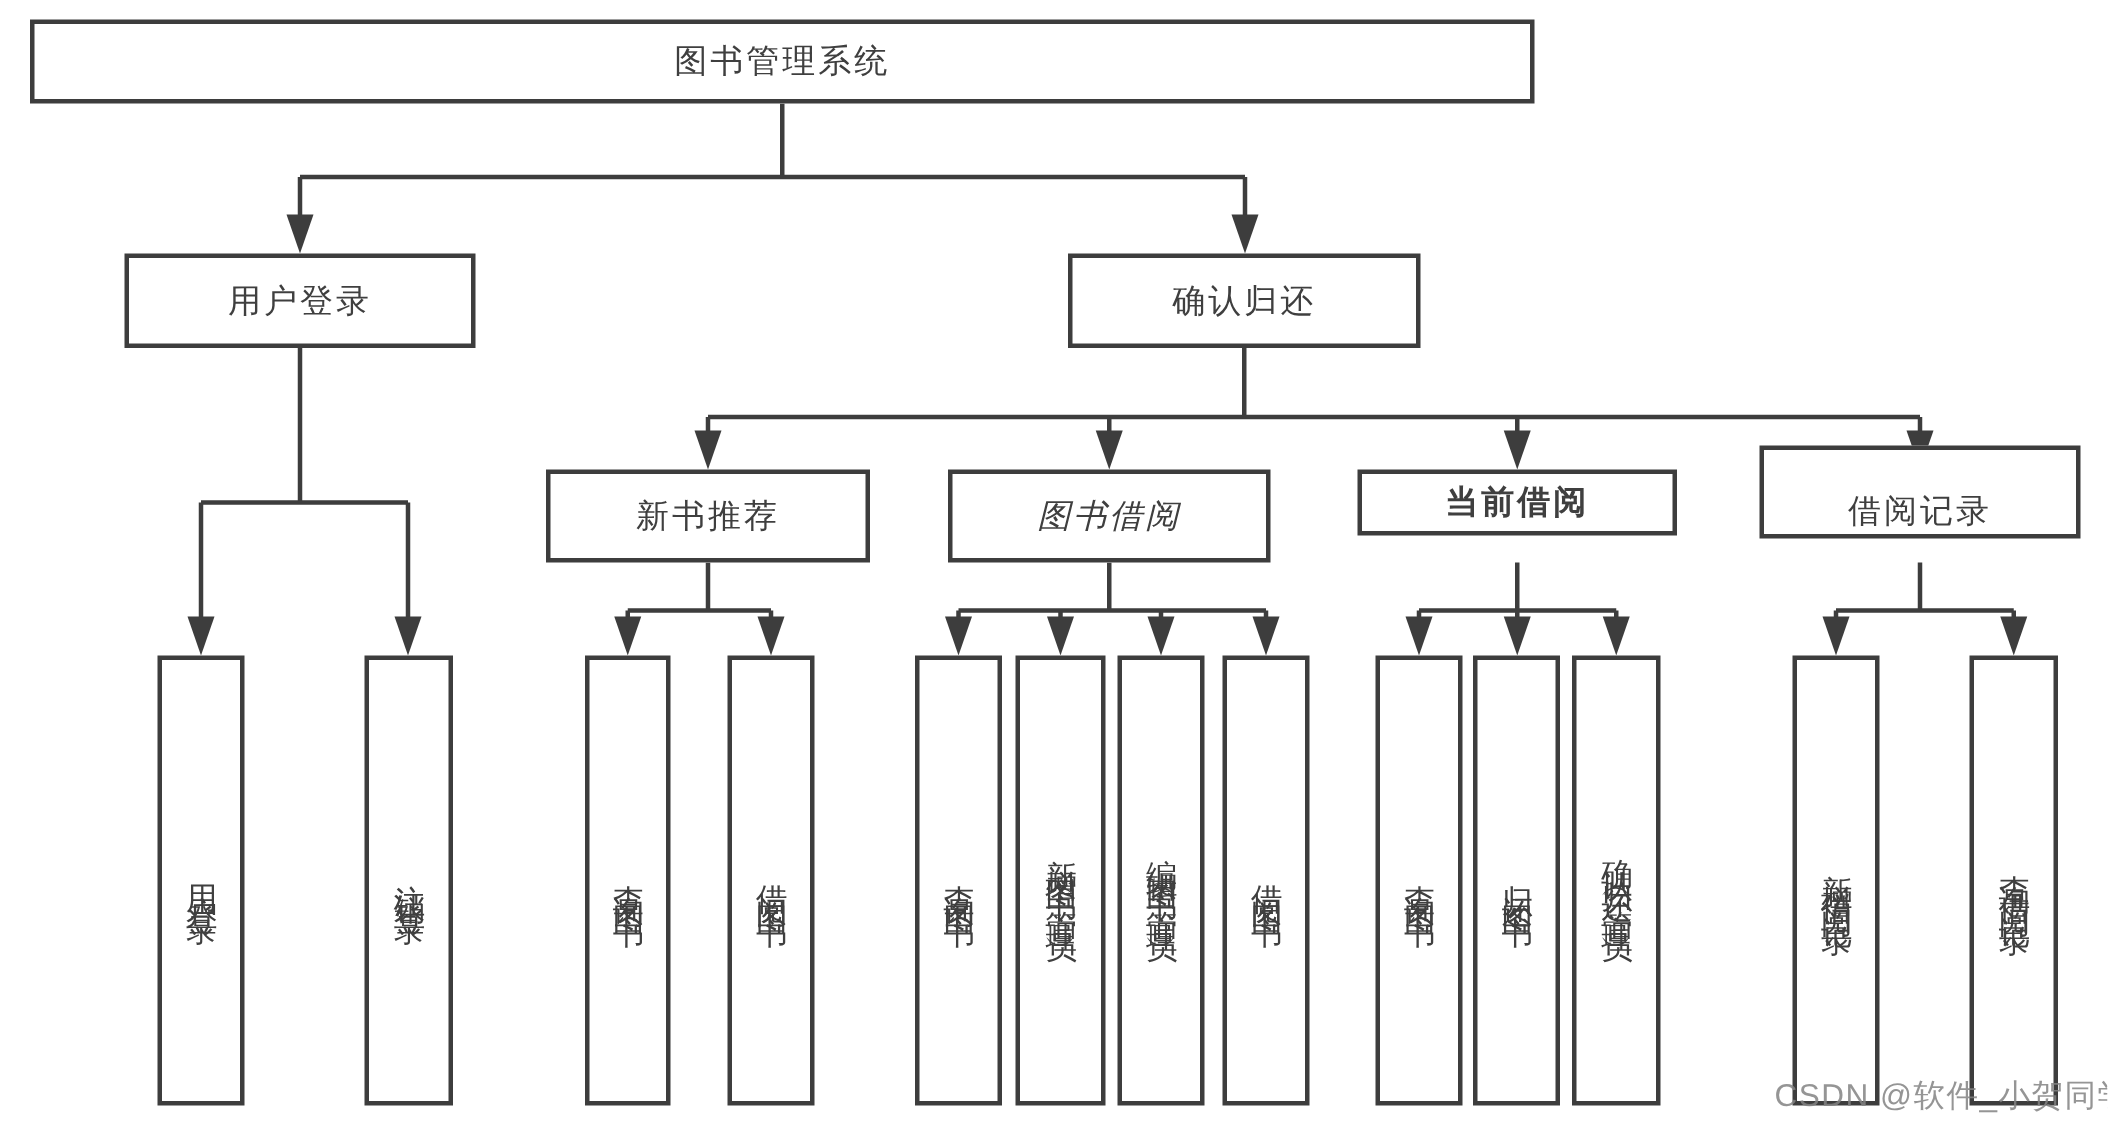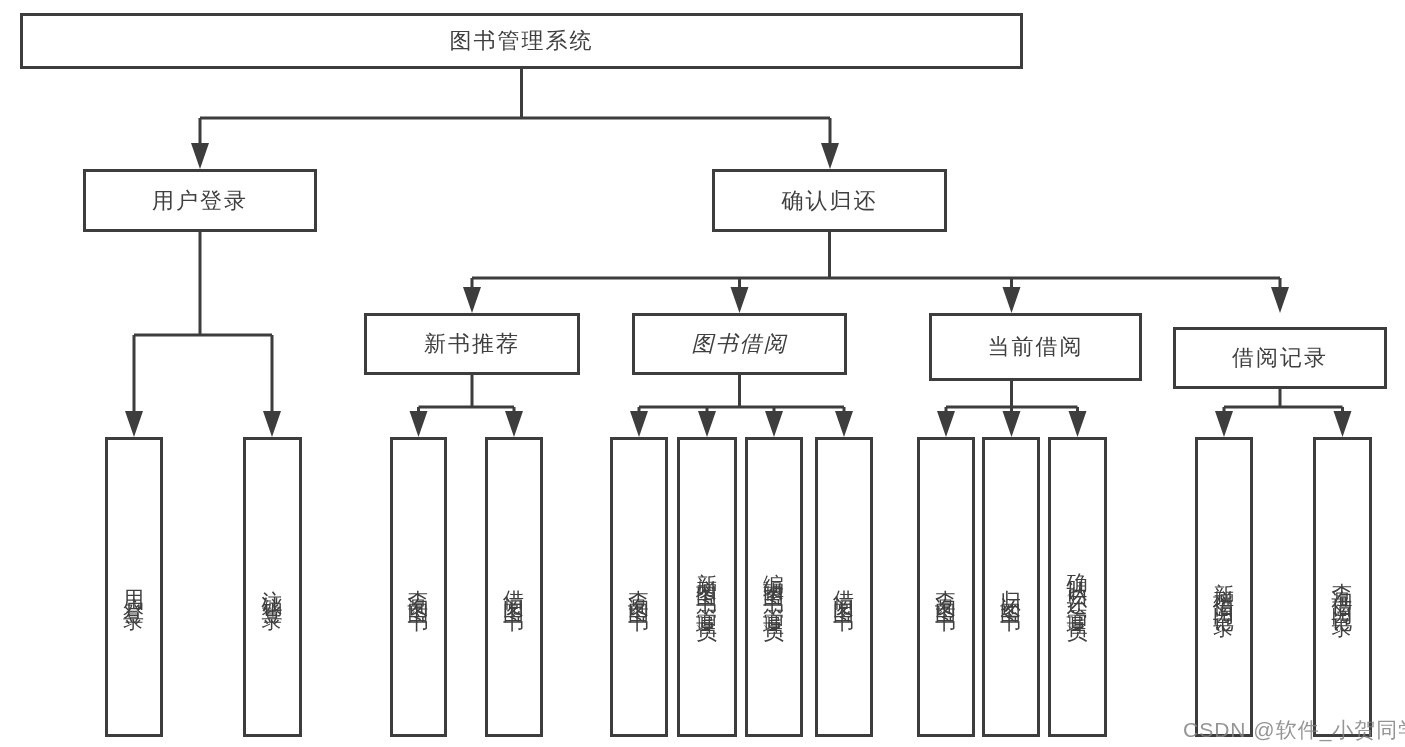--- a/index.html
+++ b/index.html
@@ -46,22 +46,22 @@
     white-space: nowrap;
   }
   
   .n-root   { left: 20px;  top: 13px;  width: 1003px; height: 56px; }
   
   .n-login  { left: 83px;  top: 169px; width: 234px;  height: 63px; }
   .n-mgmt   { left: 712px; top: 169px; width: 235px;  height: 63px; }
   
   .n-rec    { left: 364px;  top: 313px; width: 216px; height: 62px; }
   .n-borrow { left: 632px;  top: 313px; width: 215px; height: 62px; font-style: italic; }
-  .n-cur    { left: 929px;  top: 313px; width: 213px; height: 68px; }
-  .n-hist   { left: 1173px; top: 327px; width: 214px; height: 62px; }
+  .n-cur    { left: 905px;  top: 313px; width: 213px; height: 44px; font-weight: bold; }
+  .n-hist   { left: 1173px; top: 297px; width: 214px; height: 62px; align-items: flex-end; }
   
   .l-1  { left: 105px;  width: 58px; }
   .l-2  { left: 243px;  width: 59px; }
   .l-3  { left: 390px;  width: 57px; }
   .l-4  { left: 485px;  width: 58px; }
   .l-5  { left: 610px;  width: 58px; }
   .l-6  { left: 677px;  width: 60px; }
   .l-7  { left: 745px;  width: 58px; }
   .l-8  { left: 815px;  width: 58px; }
   .l-9  { left: 917px;  width: 58px; }

